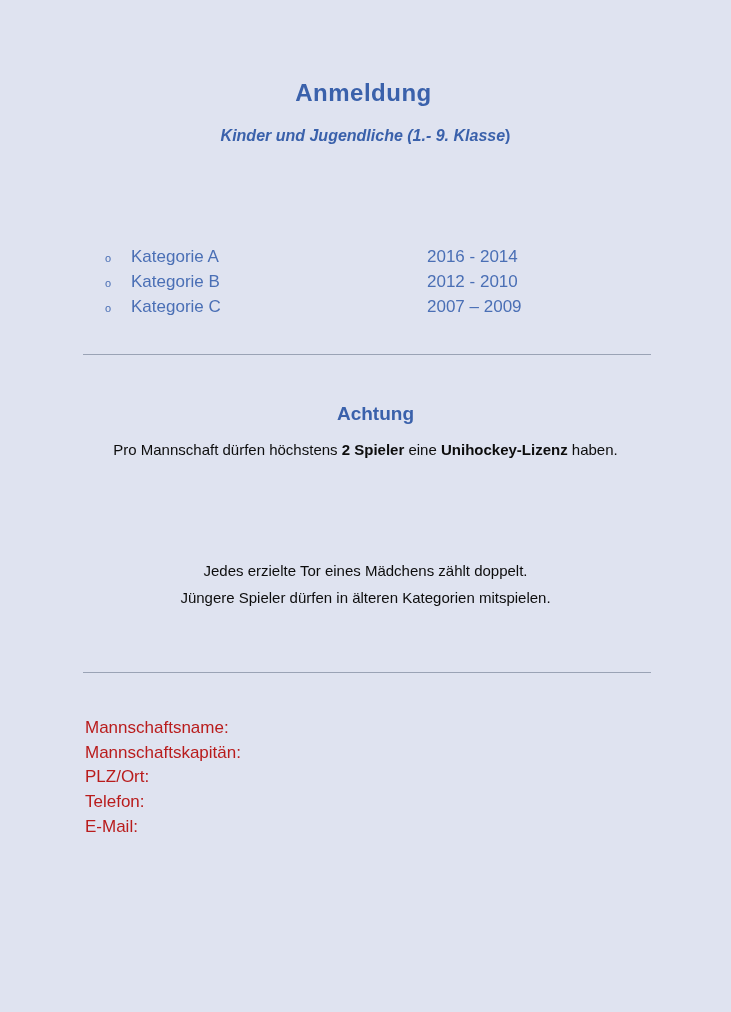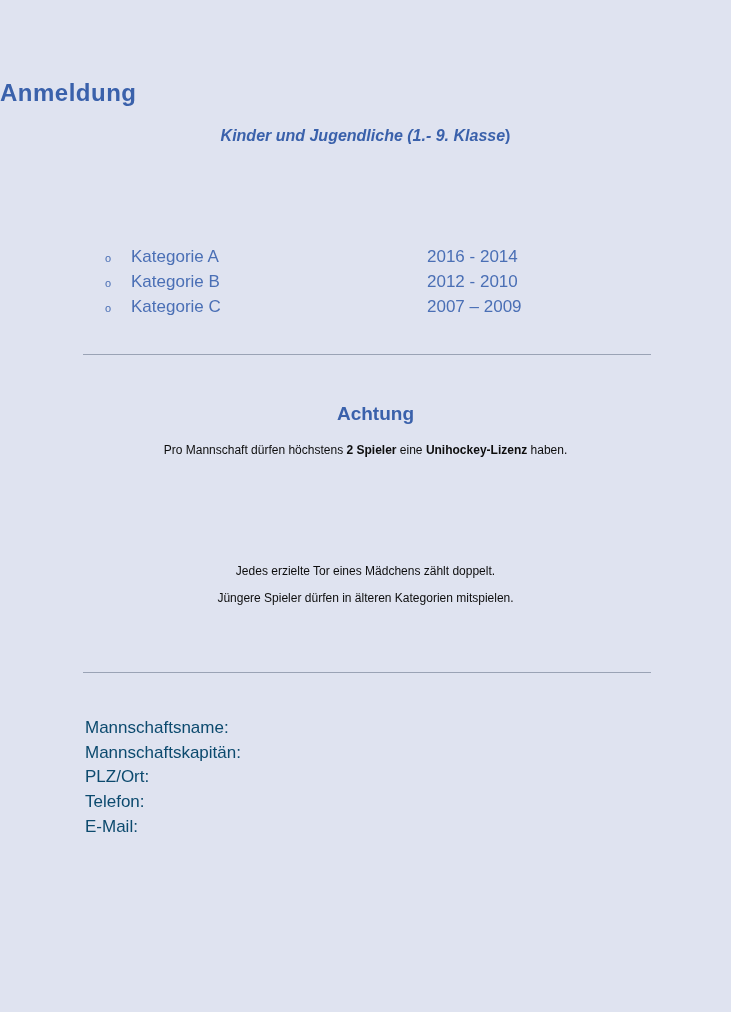--- a/index.html
+++ b/index.html
@@ -17,20 +17,21 @@
   }
   .page {
     width: 731px;
     height: 1012px;
     position: relative;
     box-sizing: border-box;
   }
 
   
   .title {
+    text-align: center;
     font-size: 24px;
     font-weight: bold;
     color: #3a61ab;
     margin: 0;
     position: absolute;
     top: 79px;
     left: 0;
     right: 4px;
     letter-spacing: 0.5px;
   }
@@ -102,42 +103,42 @@
     font-size: 19px;
     font-weight: bold;
     color: #3a61ab;
     padding-left: 20px;
   }
   .note {
     position: absolute;
     left: 80px;
     width: 571px;
     text-align: center;
-    font-size: 12px;
+    font-size: 15px;
     color: #0d0d0d;
     line-height: 22px;
   }
   .note b { font-weight: bold; }
   .note-1 { top: 439px; }
   .note-2 { top: 524px; margin-top: 36px; }
   .note-3 { top: 587px; }
   .note-3 .strong-line {
     display: block;
     font-weight: bold;
   }
 
   
   .fields {
     position: absolute;
     top: 716px;
     left: 85px;
   }
   .field-row {
     font-size: 17px;
-    color: #0c4a6e;
+    color: #b91c1c;
     height: 24.7px;
     line-height: 24.7px;
   }
 </style>
 </head>
 <body>
 
 <div class="page">
 
   <h1 class="title">Anmeldung</h1>

